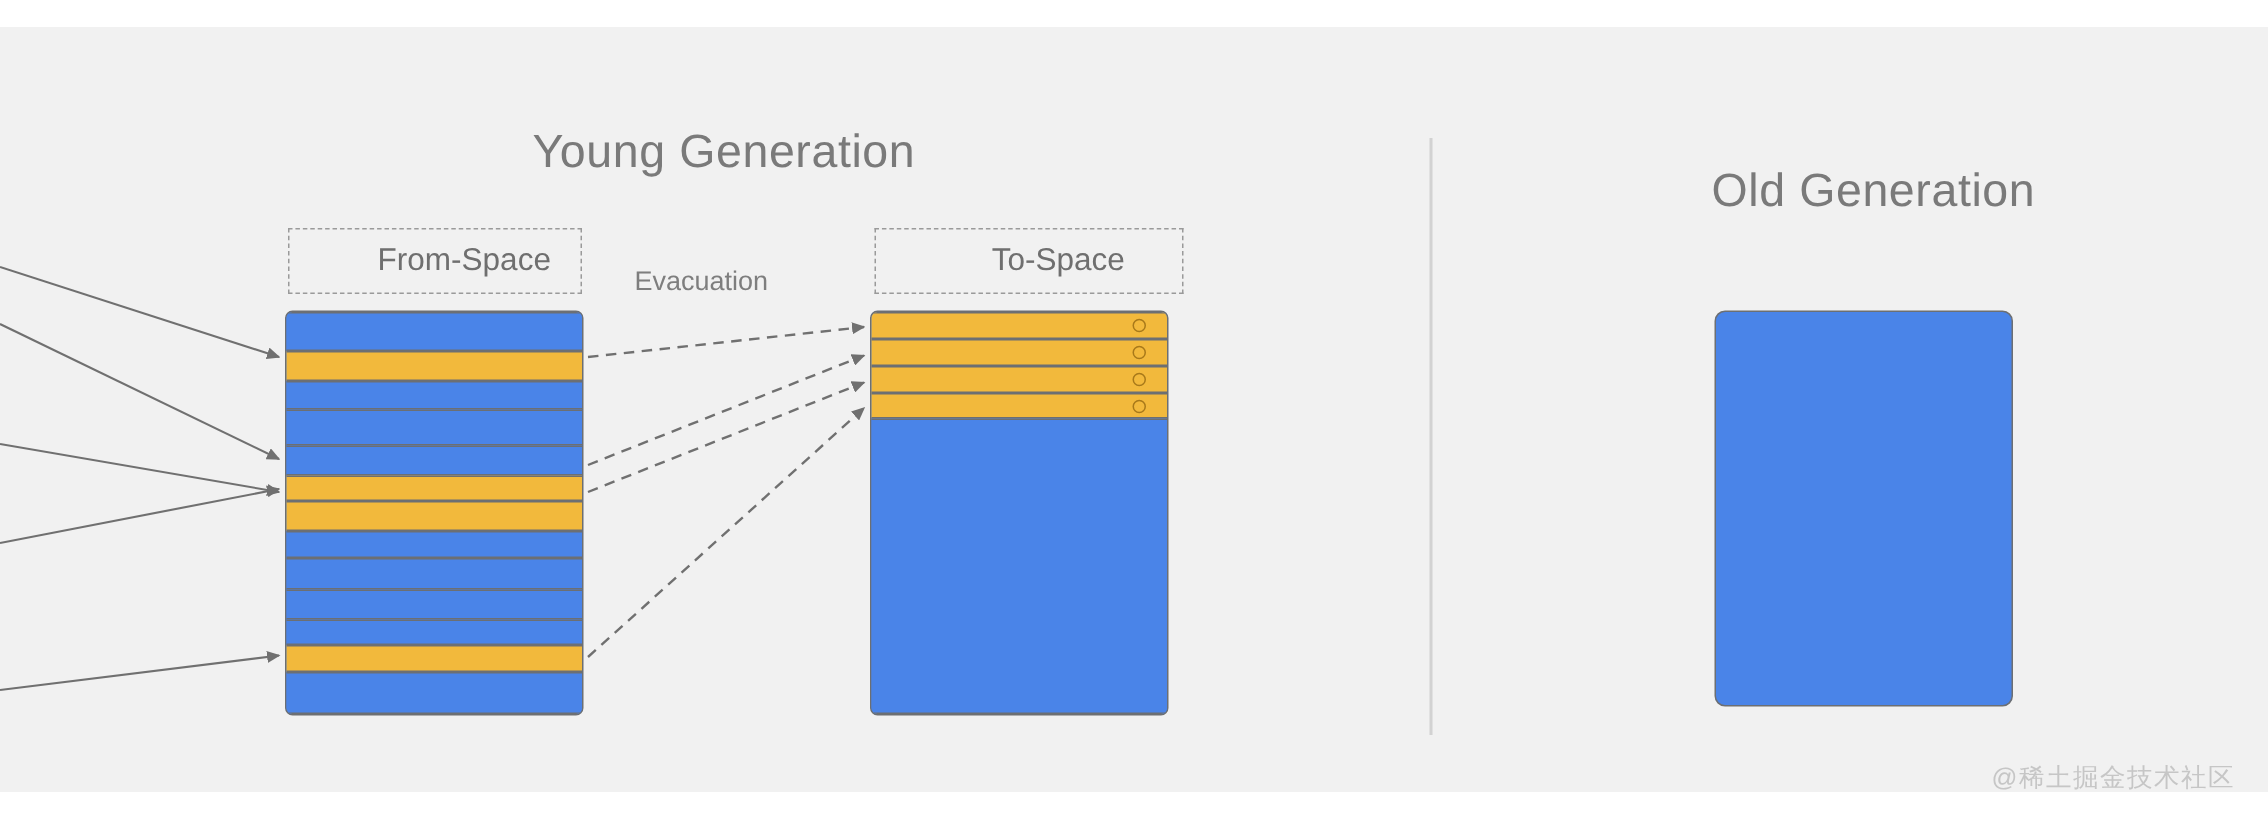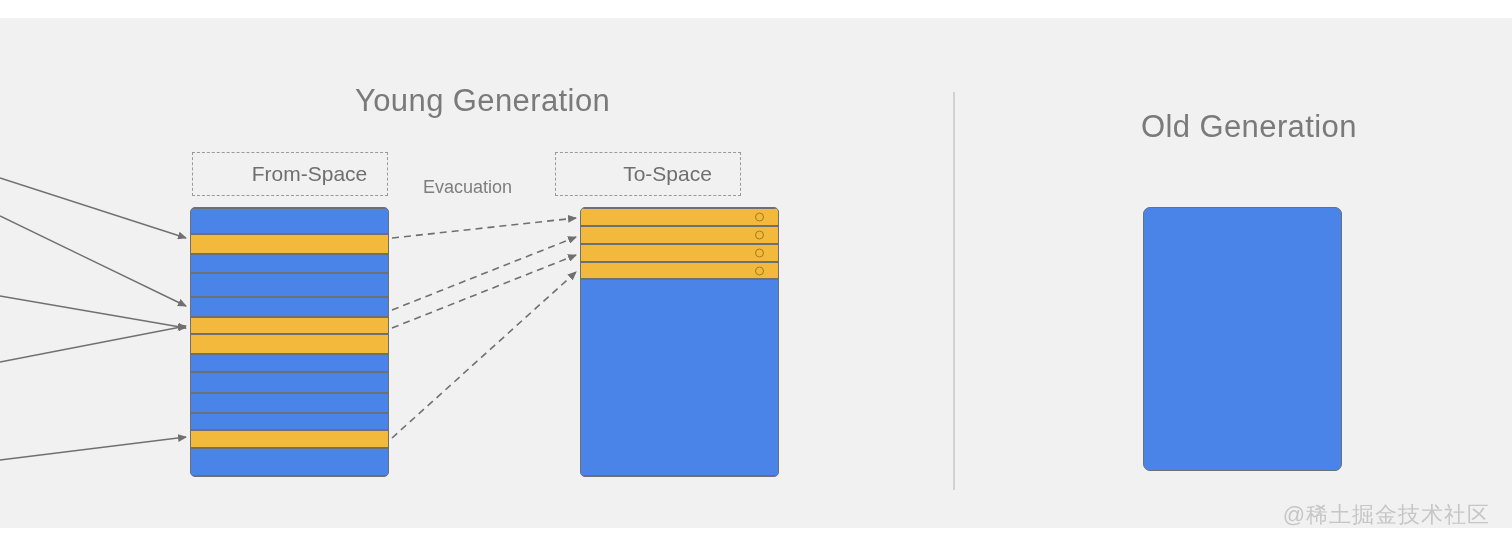--- a/index.html
+++ b/index.html
@@ -44,21 +44,21 @@
     font-size: 21px;
     display: flex;
     align-items: center;
     justify-content: center;
     box-sizing: border-box;
     background: transparent;
     white-space: nowrap;
     padding-left: 39px;
   }
   #label-from { left: 192px; top: 152px; width: 196px; height: 44px; }
-  #label-to   { left: 555px; top: 152px; width: 186px; height: 44px; }
+  #label-to   { left: 583px; top: 152px; width: 206px; height: 44px; }
 
   
   #evacuation-label {
     position: absolute;
     left: 423px;
     top: 177px;
     color: #7e7e7e;
     font-size: 18px;
     white-space: nowrap;
   }
@@ -117,21 +117,21 @@
     width: 1512px; height: 548px;
     pointer-events: none;
   }
 
   
   #watermark {
     position: absolute;
     right: 22px;
     bottom: 18px;
     color: #c6c6c6;
-    font-size: 22px;
+    font-size: 17px;
     letter-spacing: 1px;
     white-space: nowrap;
   }
 </style>
 </head>
 <body>
 
 <div id="stage">
 
   <div id="canvas"></div>

